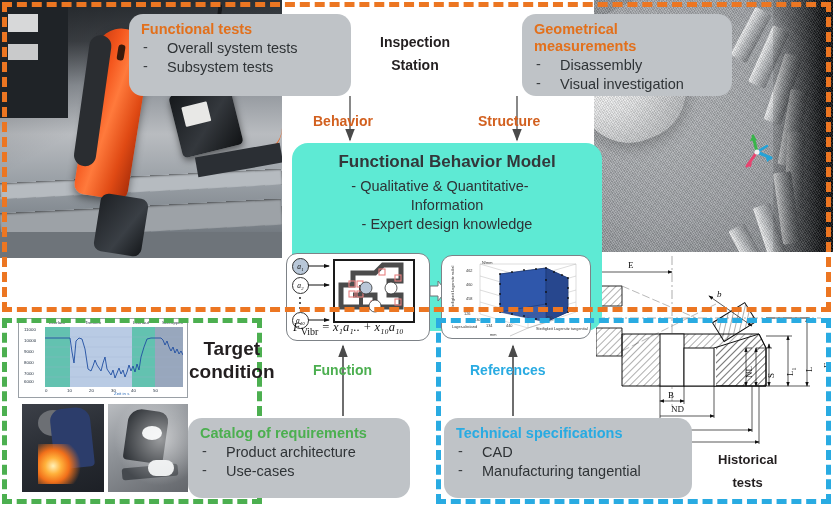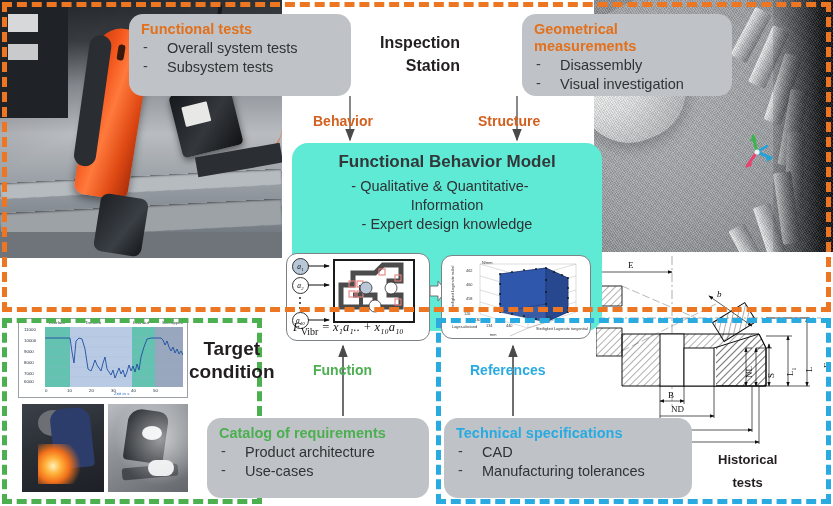--- a/index.html
+++ b/index.html
@@ -77,21 +77,21 @@
   .card{position:absolute;background:#bfc3c7;border-radius:14px;padding:7px 12px 9px 12px;box-sizing:border-box;}
   .card .title{font-weight:bold;font-size:14.5px;line-height:17px;margin:0 0 1px 0;}
   .card ul{list-style:none;margin:0;padding:0;}
   .card li{font-size:14.5px;line-height:19px;color:#2f3336;position:relative;padding-left:26px;}
   .card li .dash{position:absolute;left:2px;top:-1px;color:#3a3e41;}
 
   #card-functional{left:129px;top:14px;width:222px;height:82px;}
   #card-functional .title{color:#e2701c;}
   #card-geometrical{left:522px;top:14px;width:210px;height:82px;}
   #card-geometrical .title{color:#e2701c;}
-  #card-catalog{left:188px;top:418px;width:222px;height:80px;margin-left:19px;}
+  #card-catalog{left:188px;top:418px;width:222px;height:80px;}
   #card-catalog .title{color:#4caf50;}
   #card-technical{left:444px;top:418px;width:248px;height:80px;}
   #card-technical .title{color:#29abe2;}
 
   
   #fbm{position:absolute;left:292px;top:143px;width:310px;height:188px;background:#5eead4;border-radius:16px;}
   #fbm h2{margin:0;padding:9px 0 3px 0;text-align:center;font-size:17px;font-weight:bold;color:#33373a;}
   #fbm .line{font-size:14.5px;color:#2f3336;text-align:center;line-height:19px;}
   #fbm .line.l1{padding:2px 14px 0 0;}
 
@@ -116,21 +116,21 @@
 
   
   .conn{position:absolute;font-weight:bold;font-size:14px;white-space:nowrap;}
   #lbl-behavior{left:313px;top:113px;color:#d2601f;}
   #lbl-structure{left:478px;top:113px;color:#d2601f;}
   #lbl-function{left:313px;top:362px;color:#4caf50;}
   #lbl-references{left:470px;top:362px;color:#29abe2;}
 
   
   .biglabel{position:absolute;font-weight:bold;color:#231f20;text-align:center;line-height:23px;}
-  #lbl-inspection{left:380px;top:31px;font-size:16px;text-align:right;}
+  #lbl-inspection{left:380px;top:31px;font-size:14px;}
   #lbl-target{left:189px;top:337px;font-size:19px;}
   #lbl-historical{left:718px;top:448px;font-size:13px;}
 
   
   #techdraw{position:absolute;left:596px;top:256px;width:237px;height:190px;background:#fff;}
   .td-txt{position:absolute;font-family:"Liberation Serif",serif;font-size:9px;color:#111;}
   .td-txt.v{transform:rotate(-90deg);transform-origin:left top;}
   .td-txt sub{font-size:6px;}
 
   svg{display:block;}
@@ -465,21 +465,21 @@
     <ul>
       <li><span class="dash">-</span><span>Product architecture</span></li>
       <li><span class="dash">-</span><span>Use-cases</span></li>
     </ul>
   </div>
 
   <div class="card" id="card-technical">
     <div class="title">Technical specifications</div>
     <ul>
       <li><span class="dash">-</span><span>CAD</span></li>
-      <li><span class="dash">-</span><span>Manufacturing tolerances</span></li>
+      <li><span class="dash">-</span><span>Manufacturing tangential</span></li>
     </ul>
   </div>
 
   <div class="conn" id="lbl-behavior">Behavior</div>
   <div class="conn" id="lbl-structure">Structure</div>
   <div class="conn" id="lbl-function">Function</div>
   <div class="conn" id="lbl-references">References</div>
 
   <div class="biglabel" id="lbl-inspection">
     <div>Inspection</div>

